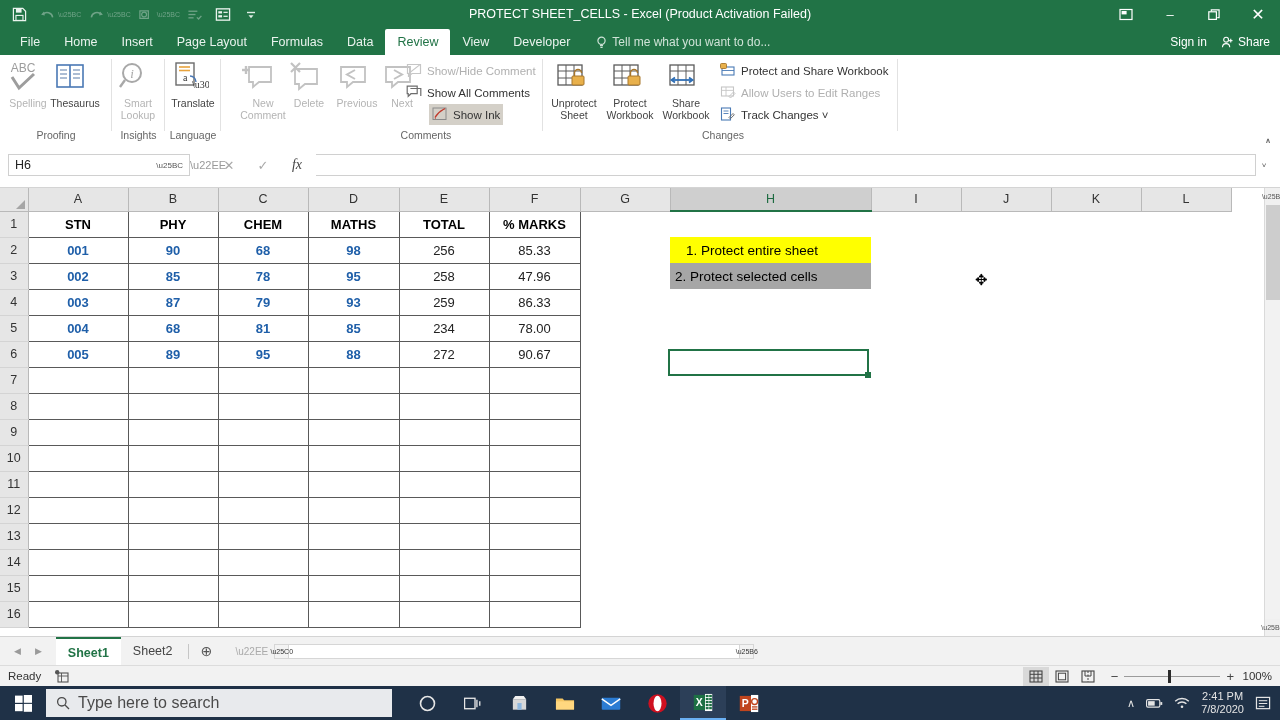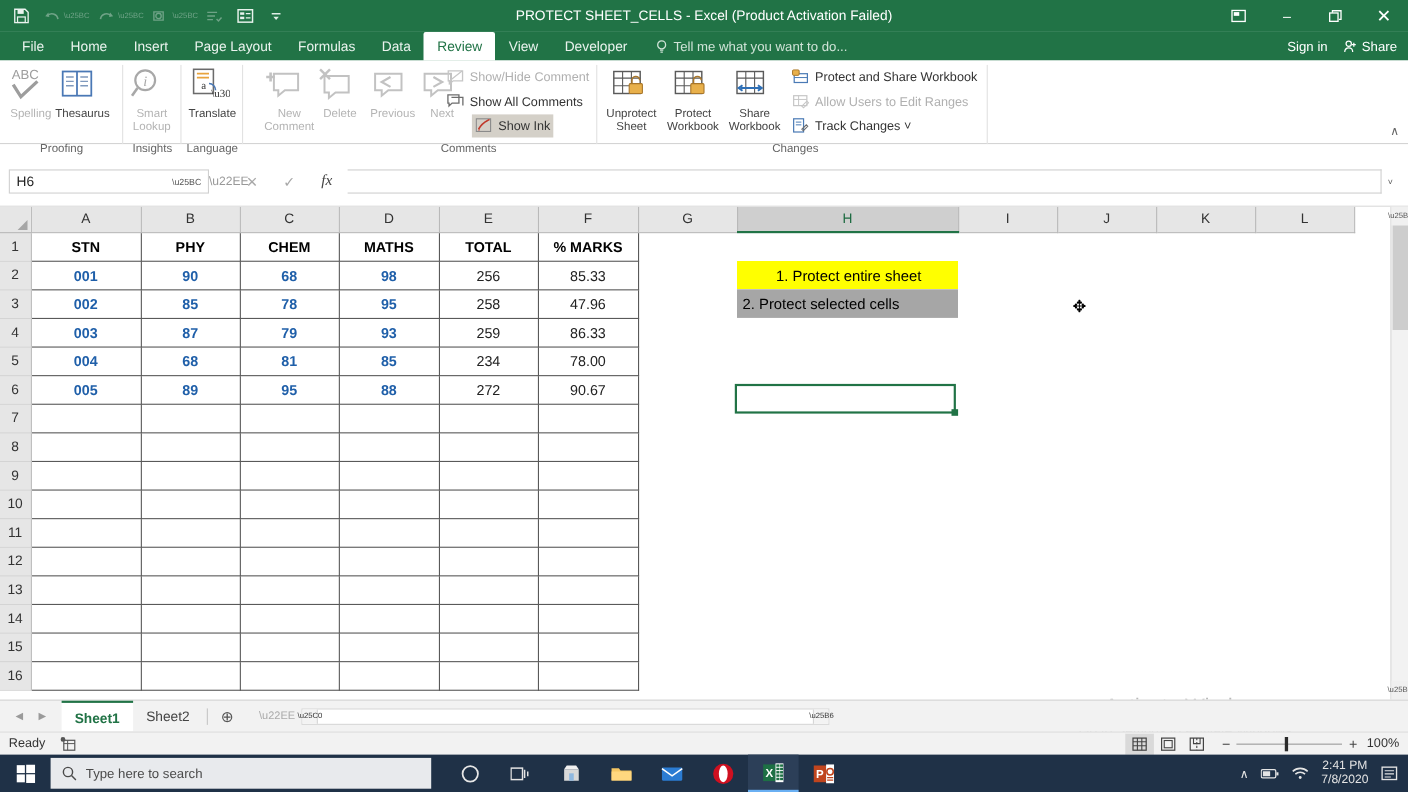--- a/index.html
+++ b/index.html
@@ -48,21 +48,21 @@
     display: flex; align-items: center; gap: 5px;
     height: 26px; padding-left: 14px; font-size: 12px; color: #cfe3d7; font-style: normal;
   }
   .bulb { font-size: 12px; }
   .signin-area { position: absolute; right: 0; top: 0; height: 26px; display: flex; align-items: center; gap: 14px; padding-right: 10px; }
   .signin { font-size: 12px; color: #ffffff; }
   .share { font-size: 12px; color: #fff; display: flex; align-items: center; gap: 4px; }
 
   
   .ribbon {
-    position: absolute; top: 55px; left: 0; width: 1280px; height: 76px;
+    position: absolute; top: 55px; left: 0; width: 1280px; height: 98px;
     background: #fff; border-bottom: 1px solid #d4d4d4;
   }
   .rgroup { position: absolute; top: 0; height: 88px; }
   .rgroup-label {
     position: absolute; bottom: 2px; width: 100%; text-align: center;
     font-size: 10.5px; color: #666;
   }
   .rgroup-sep { position: absolute; top: 4px; width: 1px; height: 72px; background: #e2e2e2; }
 
   .bigbtn {
@@ -127,21 +127,21 @@
   th.colhdr.sel { background: #cfcfcf; border-bottom: 2px solid #217346; color: #1d6b41; }
   td.rowhdr {
     width: 28px; height: 26px; background: #e6e6e6; border-right: 1px solid #b9b9b9;
     border-bottom: 1px solid #d4d4d4; font-size: 12.5px; color: #333; text-align: center;
   }
   td.cell { height: 26px; font-size: 13px; color: #000; text-align: center; background: #fff; padding: 0 3px; overflow: hidden; white-space: nowrap; }
   td.cell.bordered { border: 1px solid #595959; }
   td.cell.hdrrow { font-weight: bold; }
   td.cell.blue { color: #1F5FA9; font-weight: bold; }
   td.cell.plain { color: #222; }
-  td.cell.yellow { background: #FFFF00; text-align: center; padding-left: 5px; font-size: 13.5px; }
+  td.cell.yellow { background: #FFFF00; text-align: left; padding-left: 16px; font-size: 13.5px; }
   td.cell.gray { background: #A6A6A6; text-align: left; padding-left: 5px; font-size: 13.5px; }
   td.gap { background: #fff; }
 
   .active-cell {
     position: absolute; border: 2px solid #217346; pointer-events: none;
   }
   .active-cell::after {
     content: ""; position: absolute; right: -4px; bottom: -4px;
     width: 6px; height: 6px; background: #217346;
   }
@@ -196,21 +196,21 @@
   
   .taskbar {
     position: absolute; top: 686px; left: 0; width: 1280px; height: 34px;
     background: #1f3147; display: flex; align-items: center;
   }
   .start {
     width: 46px; height: 34px; display: flex; align-items: center; justify-content: center;
   }
   .tb-search {
     width: 346px; height: 28px; background: #e8eaed; display: flex; align-items: center;
-    gap: 8px; padding: 0 10px; font-size: 12px; color: #4a4a4a;
+    gap: 8px; padding: 0 10px; font-size: 16px; color: #4a4a4a;
   }
   .tb-icons { display: flex; align-items: center; gap: 0; margin-left: 12px; }
   .tb-icon { width: 46px; height: 34px; display: flex; align-items: center; justify-content: center; }
   .tb-icon.active { background: #2c3f58; border-bottom: 2px solid #6ab0f3; }
   .tray { margin-left: auto; display: flex; align-items: center; gap: 11px; padding-right: 8px; color: #e4e4e4; font-size: 11px; }
   .clock { text-align: center; line-height: 13px; font-size: 11px; }
 </style>
 </head>
 <body>
 

